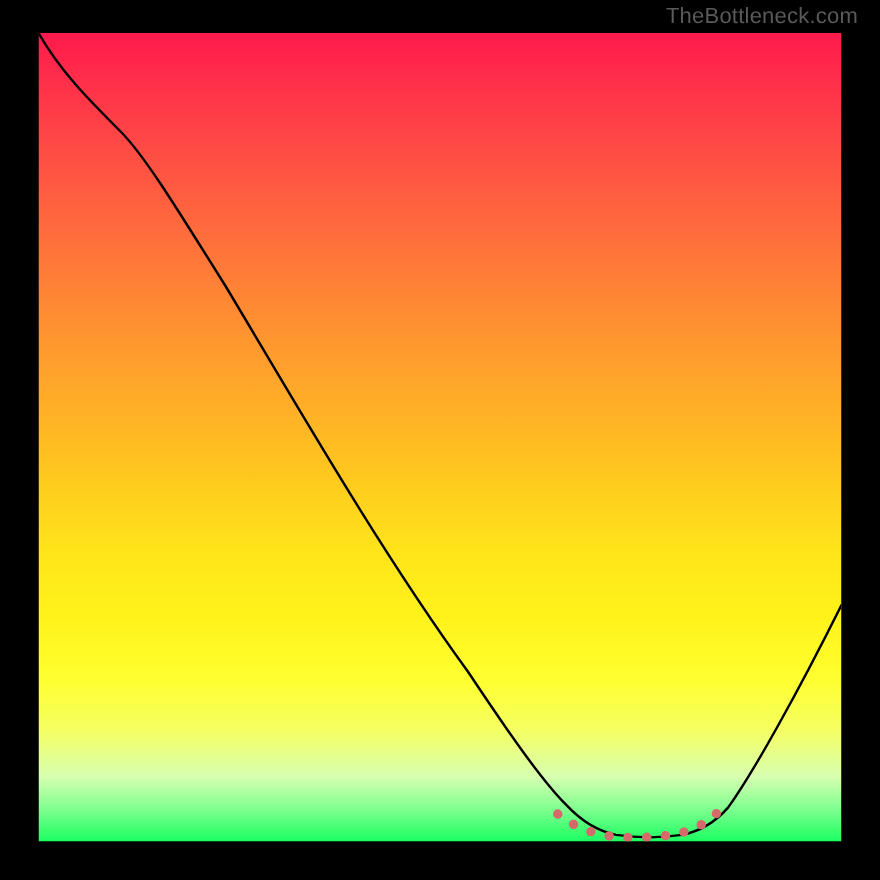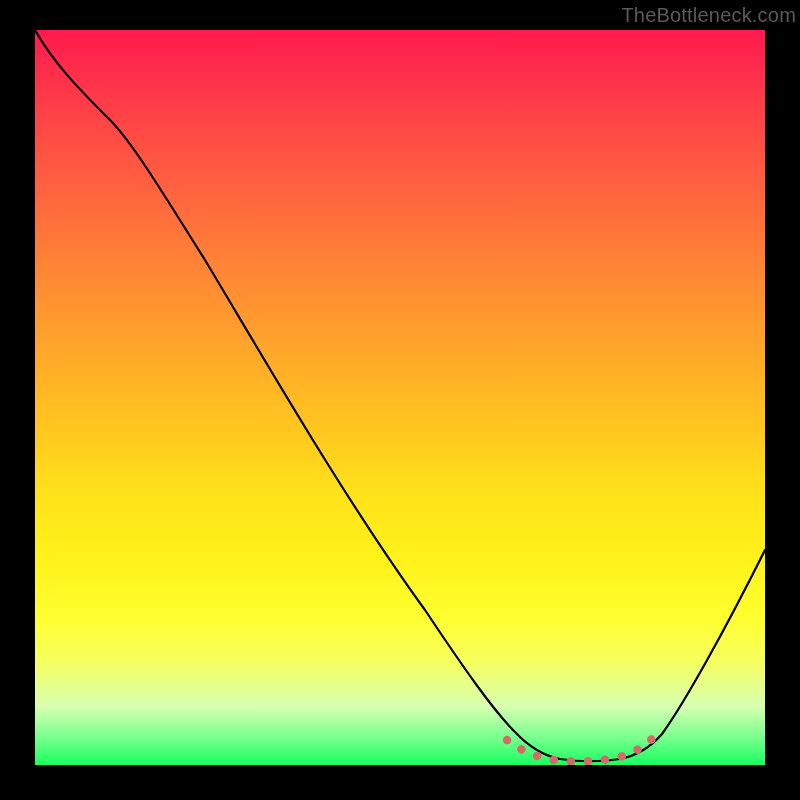--- a/index.html
+++ b/index.html
@@ -13,21 +13,21 @@
   }
   .frame {
     position: relative;
     width: 800px;
     height: 800px;
     background: #000;
   }
   .watermark {
     position: absolute;
     top: 4px;
-    right: 4px;
+    right: 20px;
     color: #5a5a5a;
     font-size: 20px;
     font-weight: 500;
     letter-spacing: 0.2px;
     z-index: 5;
     user-select: none;
   }
   .plot-area {
     position: absolute;
     left: 35px;

